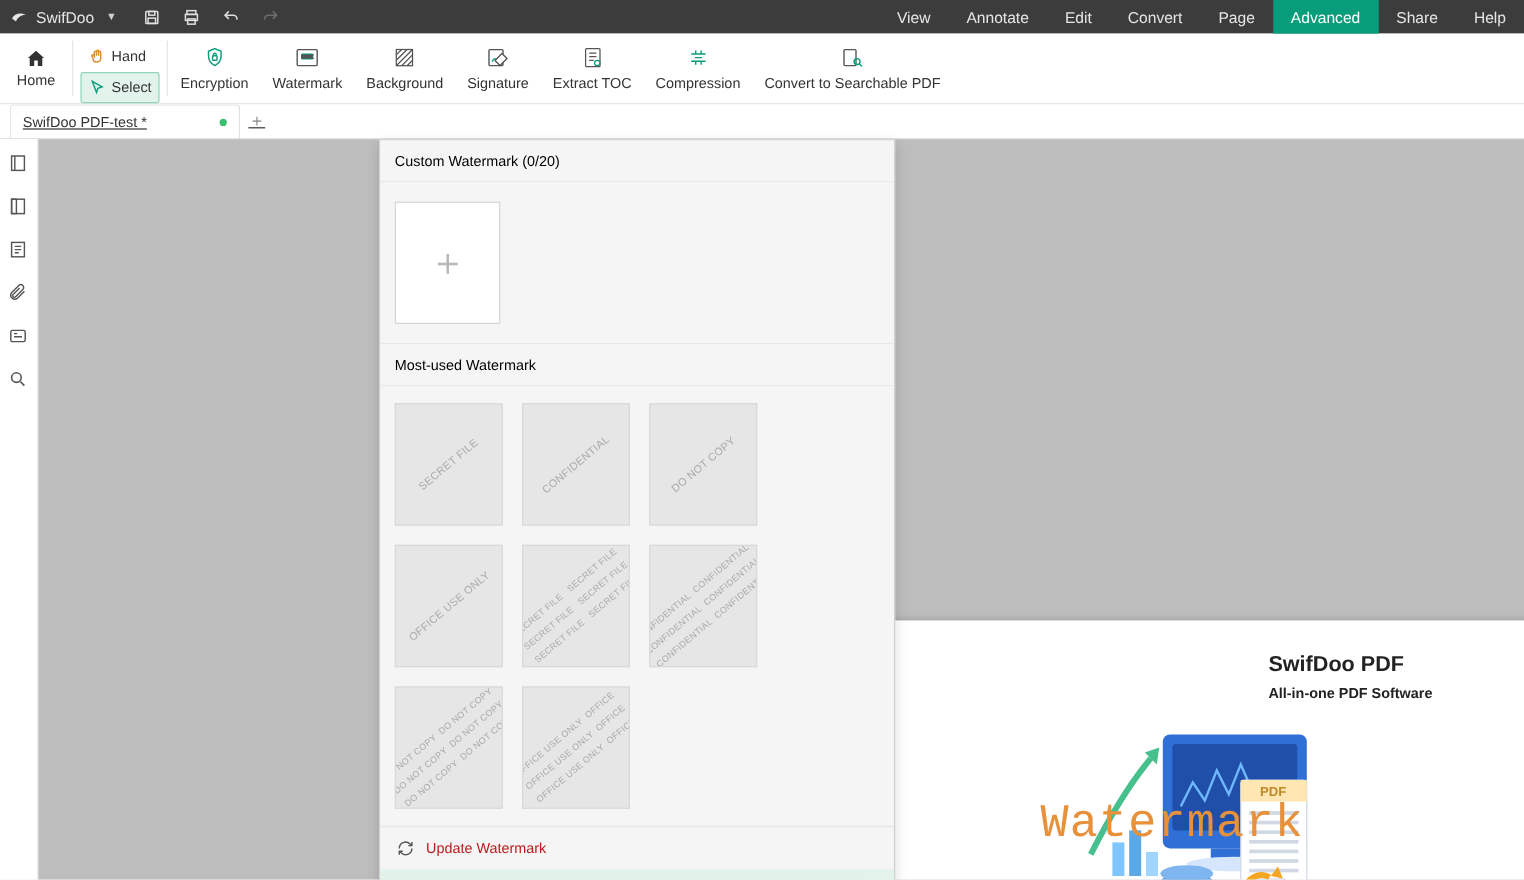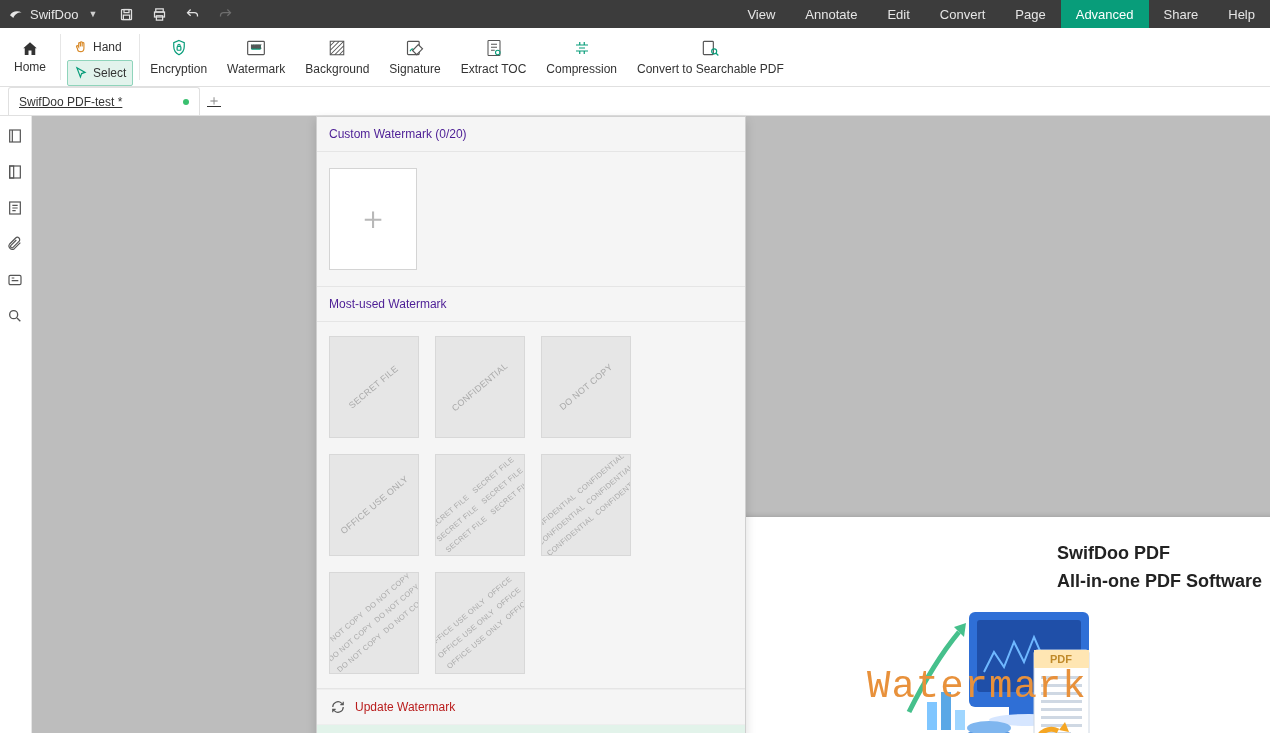--- a/index.html
+++ b/index.html
@@ -42,36 +42,36 @@
   .addtab{width:28px;display:flex;align-items:center;justify-content:center;color:#888;font-size:14px;}
 
   
   .workspace{position:relative;height:619px;display:flex;}
   .leftrail{width:31px;background:#fff;border-right:1px solid #e6e6e6;display:flex;flex-direction:column;align-items:center;padding-top:12px;gap:18px;}
   .leftrail .ricon{width:18px;height:18px;color:#555;}
   .canvas{flex:1;background:#bdbdbd;position:relative;}
 
   
   .panel{position:absolute;left:284px;top:0;width:428px;background:#f5f5f5;border:1px solid #cfcfcf;box-shadow:0 4px 10px rgba(0,0,0,0.15);}
-  .panel .phead{padding:10px 12px;font-size:12px;color:#4c1d95;border-bottom:1px solid #e5e5e5;background:#f5f5f5;}
+  .panel .phead{padding:10px 12px;font-size:12px;color:#000000;border-bottom:1px solid #e5e5e5;background:#f5f5f5;}
   .panel .custom-area{padding:16px 12px;background:#f5f5f5;border-bottom:1px solid #e5e5e5;}
   .addtile{width:86px;height:100px;background:#fff;border:1px solid #d4d4d4;display:flex;align-items:center;justify-content:center;}
   .addtile .plus{font-size:32px;color:#b8b8b8;font-weight:300;}
   .panel .grid{padding:14px 12px;display:flex;flex-wrap:wrap;gap:16px;background:#f5f5f5;border-bottom:1px solid #e5e5e5;}
   .wtile{width:88px;height:100px;background:#e6e6e6;border:1px solid #d8d8d8;display:flex;align-items:center;justify-content:center;overflow:hidden;position:relative;}
   .wtile .wtext{transform:rotate(-40deg);font-size:9px;color:#aaa;letter-spacing:0.3px;white-space:nowrap;}
   .wtile.tiled .wtext{font-size:7.5px;line-height:14px;text-align:center;white-space:pre;}
   .panel .prow{padding:10px 14px;display:flex;align-items:center;gap:10px;font-size:12px;color:#b91c1c;border-top:1px solid #eee;background:#f5f5f5;}
   .panel .prow.hover{background:#e2f3ea;}
   .refresh-icon{width:14px;height:14px;}
 
   
   .docpreview{position:absolute;left:687px;top:401px;width:576px;height:320px;background:#fff;box-shadow:0 0 6px rgba(0,0,0,0.2);}
   .docpreview .title1{position:absolute;left:338px;top:26px;font-size:18px;font-weight:600;color:#222;}
-  .docpreview .title2{position:absolute;left:338px;top:54px;font-size:18px;font-weight:600;color:#222;}
+  .docpreview .title2{position:absolute;left:338px;top:54px;font-size:12px;font-weight:600;color:#222;}
   .docpreview .wmtext{position:absolute;left:148px;top:148px;font-family:"Courier New",monospace;font-size:39px;color:#e8913b;letter-spacing:1px;}
   .illus{position:absolute;left:180px;top:75px;width:230px;height:210px;}
 
   svg{display:block;}
 </style>
 </head>
 <body>
 
 <div class="titlebar">
   <div class="left">

